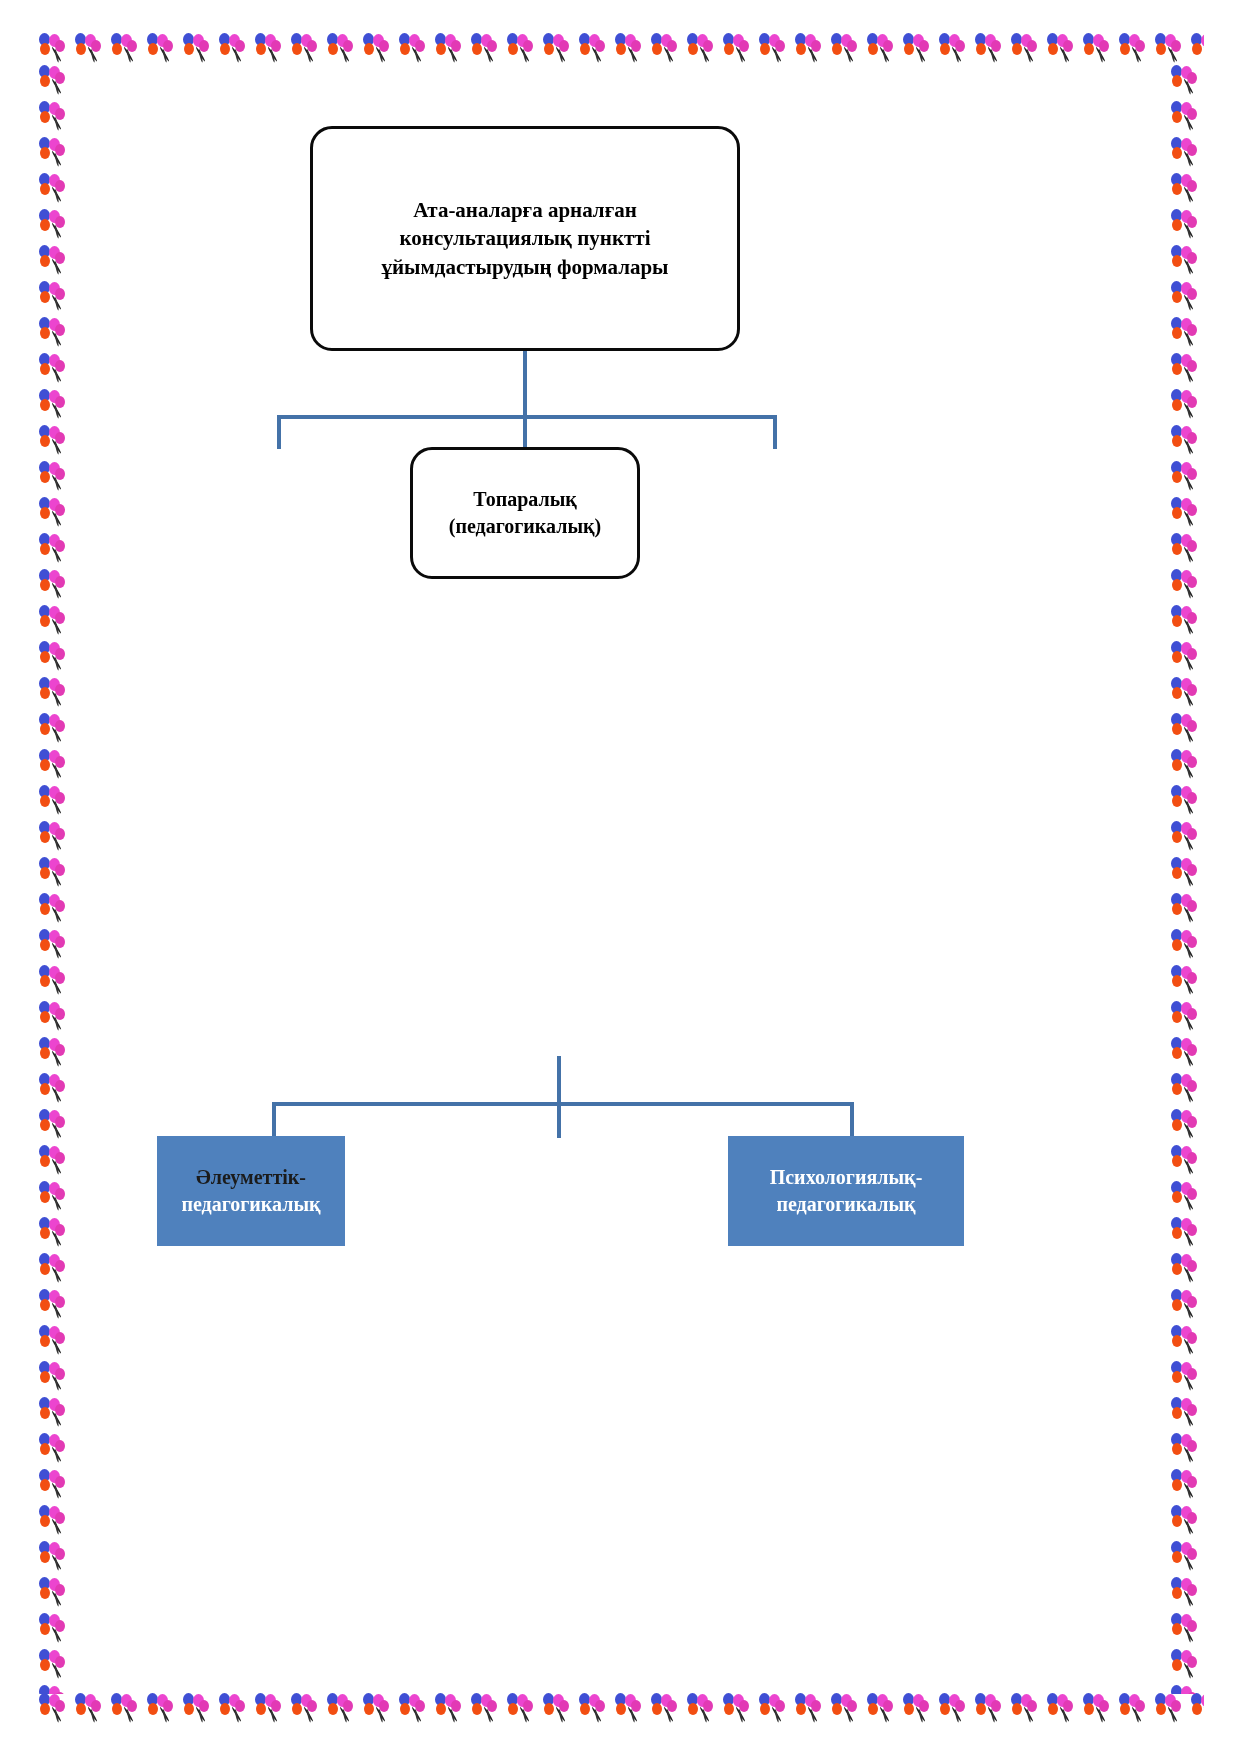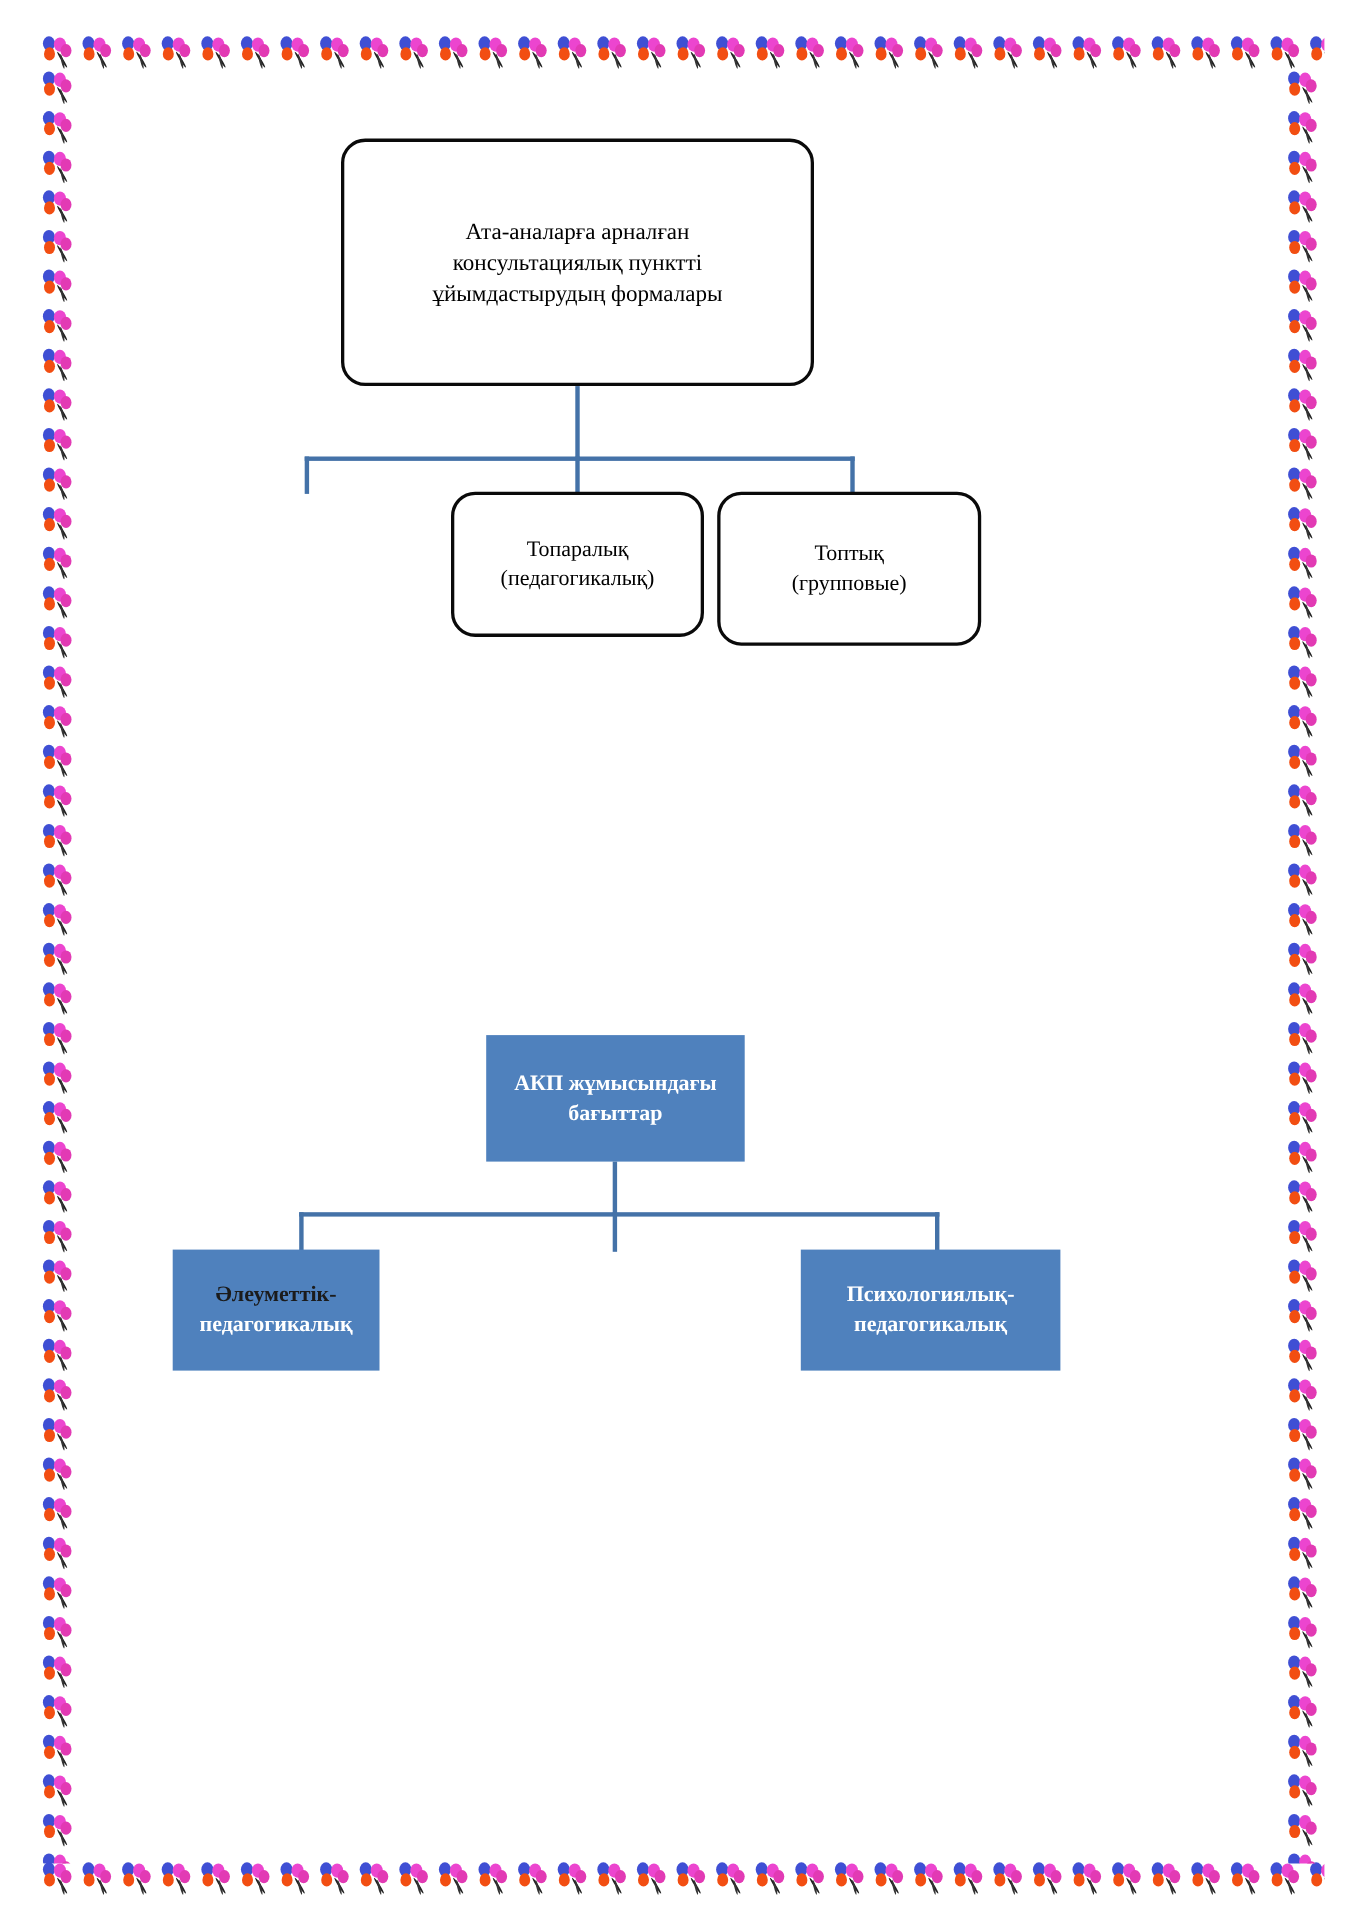--- a/index.html
+++ b/index.html
@@ -74,21 +74,21 @@
     align-items:center;
     justify-content:center;
     text-align:center;
     line-height:1.35;
   }
   .node-round{
     border:3px solid #0a0a0a;
     border-radius:22px;
     background:#ffffff;
     color:#000000;
-    font-weight:normal;
+    font-weight:bold;
   }
   .node-blue{
     background:#4f81bd;
     color:#ffffff;
     font-weight:bold;
     border:none;
   }
   .node .txt{padding:0 10px;}
 
   
@@ -1384,33 +1384,21 @@
     <div class="conn conn-v" style="left:701px;top:349px;width:4px;height:34px;"></div>
 
 
     <div class="node node-round" style="left:338px;top:381px;width:230px;height:132px;font-size:20px;">
       <div class="txt">
         <div>Топаралық</div>
         <div>(педагогикалық)</div>
       </div>
     </div>
 
-    <div class="node node-round" style="left:580px;top:381px;width:240px;height:140px;font-size:20px;">
-      <div class="txt">
-        <div>Топтық</div>
-        <div>(групповые)</div>
-      </div>
-    </div>
-
-    <div class="node node-blue" style="left:370px;top:875px;width:235px;height:115px;font-size:20px;">
-      <div class="txt">
-        <div>АКП жұмысындағы</div>
-        <div>бағыттар</div>
-      </div>
-    </div>
+
 
     <div class="conn conn-v" style="left:485px;top:990px;width:4px;height:48px;"></div>
     <div class="conn conn-h" style="left:200px;top:1036px;width:582px;height:4px;"></div>
     <div class="conn conn-v" style="left:200px;top:1036px;width:4px;height:36px;"></div>
     <div class="conn conn-v" style="left:485px;top:1036px;width:4px;height:36px;"></div>
     <div class="conn conn-v" style="left:778px;top:1036px;width:4px;height:36px;"></div>
 
     <div class="node node-blue" style="left:85px;top:1070px;width:188px;height:110px;font-size:20px;">
       <div class="txt">
         <div class="dark-line">Әлеуметтік-</div>

